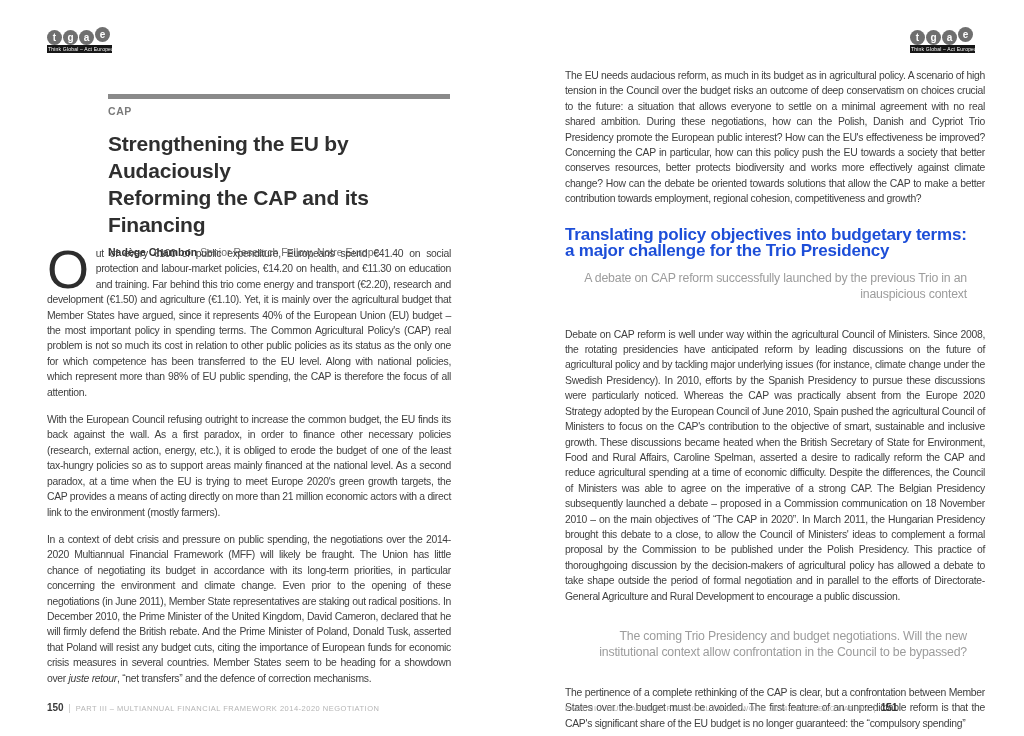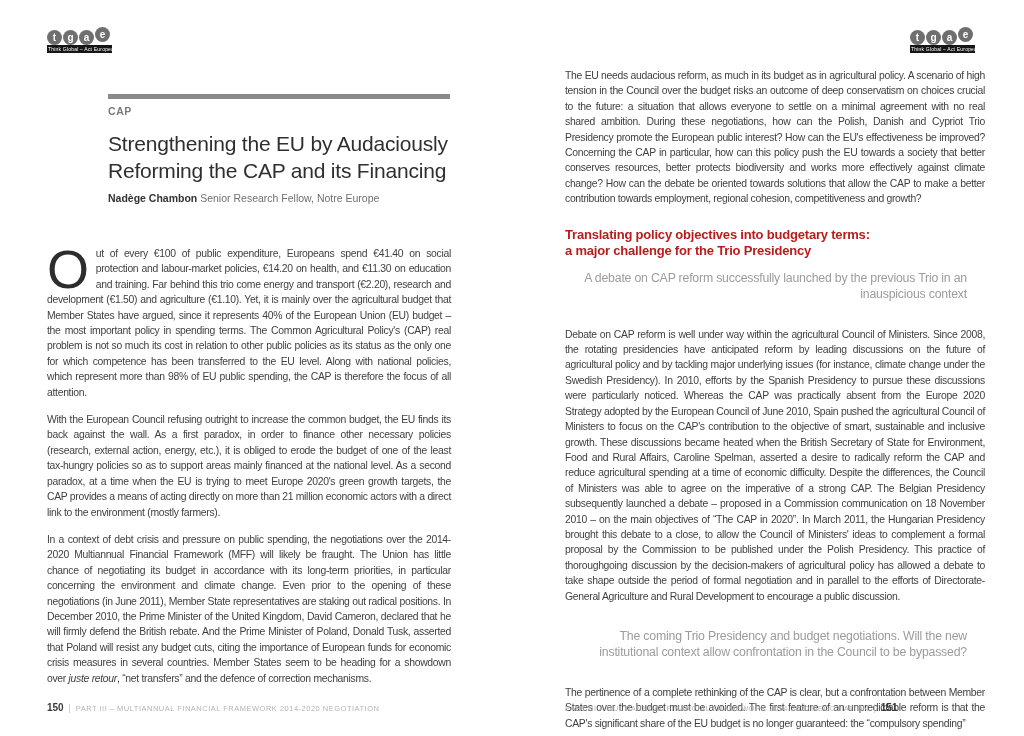--- a/index.html
+++ b/index.html
@@ -35,21 +35,21 @@
 
   
   .lp-header { position:absolute; left:108px; top:94px; width:342px; }
   .lp-rule { height:5px; background:#8a8a8a; width:100%; }
   .lp-kicker {
     margin-top:6px; font-size:10.5px; font-weight:bold;
     color:#7a7a7a; letter-spacing:0.6px;
   }
   .lp-title {
     margin-top:13px; font-size:21px; line-height:27px;
-    color:#2f2f2f; letter-spacing:-0.2px;
+    color:#2f2f2f; letter-spacing:-0.2px;font-weight:bold;
   }
   .lp-byline { margin-top:8px; font-size:10.5px; color:#6f6f6f; }
   .lp-byline .author { font-weight:bold; color:#333333;text-align:center; }
 
   
   .body-col { position:absolute; text-align:justify; }
   .lp-body { left:47px; top:246px; width:404px; }
   .rp-body { left:565px; top:68px; width:420px; }
   .para {
     font-size:10.4px; line-height:15.4px;
@@ -60,22 +60,22 @@
   .dropcap {
     float:left;
     font-size:54px; line-height:44px;
     padding:1px 7px 0 0;
     color:#2d2d2d;
   }
 
   
   .section-heading {
     margin-top:20px;
-    font-size:13px; line-height:16.5px;
-    font-weight:bold; color:#b91c1c;
+    font-size:17px; line-height:16.5px;
+    font-weight:bold; color:#1d4ed8;
     letter-spacing:-0.2px;
     text-align:left;
   }
   .sub-heading {
     margin-top:10px;
     font-size:12.3px; line-height:16.5px;
     color:#9c9c9c; letter-spacing:-0.2px;
     text-align:right; max-width:402px;
   }
   .after-heading { margin-top:24px; }

